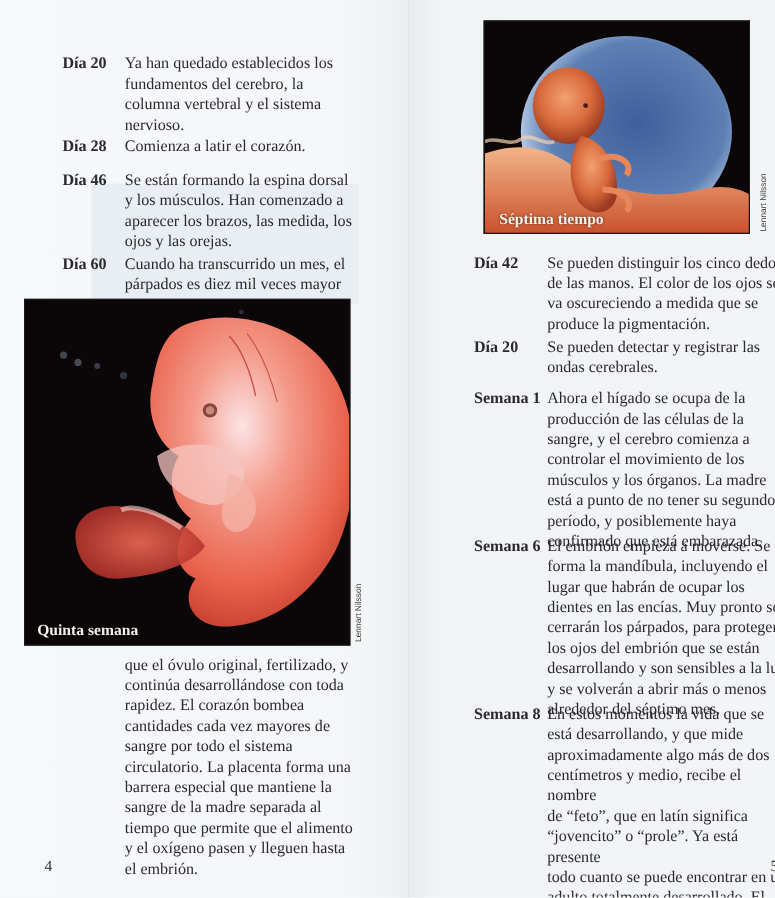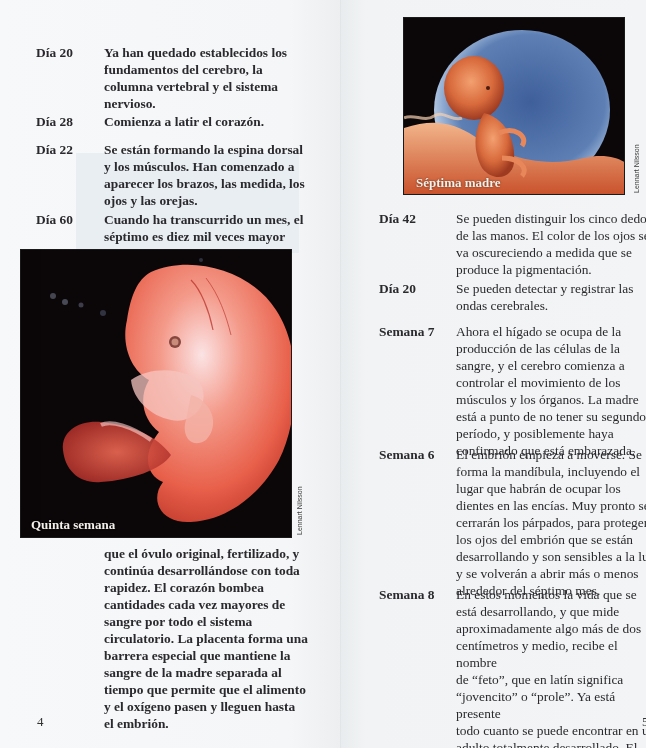--- a/index.html
+++ b/index.html
@@ -32,30 +32,30 @@
       left: 76px; top: 153px; width: 223px; height: 100px;
       background: #e9eef3;
     }
     .entry {
       position: absolute;
       font-size: 13.4px;
       line-height: 17px;
     }
     .entry .label {
       position: absolute;
-      left: 0; top: 0;
+      left: 16px; top: 0;
       font-weight: bold;
       white-space: nowrap;
     }
     .entry .text {
       position: absolute;
       top: 0;
       white-space: pre-line;
     }
-    .left-entry .text { left: 68px; width: 210px; font-weight: bold; }
+    .left-entry .text { left: 68px; width: 210px; }
     .right-entry .text { left: 77px; width: 205px; }
 
     .photo {
       position: absolute;
       overflow: hidden;
       border: 1px solid #1a1a1a;
     }
     .photo-caption {
       position: absolute;
       color: #f4f0ea;
@@ -92,31 +92,31 @@
 columna vertebral y el sistema
 nervioso.</span>
   </div>
 
   <div class="entry left-entry" style="left:36px; top:113px;">
     <span class="label">Día 28</span>
     <span class="text">Comienza a latir el corazón.</span>
   </div>
 
   <div class="entry left-entry" style="left:36px; top:141px;">
-    <span class="label">Día 22</span>
+    <span class="label">Día 46</span>
     <span class="text">Se están formando la espina dorsal
 y los músculos. Han comenzado a
 aparecer los brazos, las medida, los
 ojos y las orejas.</span>
   </div>
 
   <div class="entry left-entry" style="left:36px; top:211px;">
     <span class="label">Día 60</span>
     <span class="text">Cuando ha transcurrido un mes, el
-séptimo es diez mil veces mayor</span>
+párpados es diez mil veces mayor</span>
   </div>
 
   <div class="photo" style="left:20px; top:249px; width:272px; height:289px; background:#0a0608;padding-left:20px;">
     <svg width="272" height="289" viewBox="0 0 272 289">
       <defs>
         <radialGradient id="eg1" cx="0.45" cy="0.35" r="0.7">
           <stop offset="0" stop-color="#fbe3e4"></stop>
           <stop offset="0.35" stop-color="#f49a8a"></stop>
           <stop offset="0.75" stop-color="#e8604a"></stop>
           <stop offset="1" stop-color="#c23a2c"></stop>
@@ -190,40 +190,40 @@
       <rect width="222" height="178" fill="#0b0709"></rect>
       <ellipse cx="118" cy="92" rx="88" ry="80" fill="url(#sac)"></ellipse>
       <path d="M0 110 C30 100 50 105 70 118 C100 140 140 150 180 140 C200 135 215 140 222 145 L222 178 L0 178 Z" fill="url(#tissue)"></path>
       <path d="M0 100 C10 95 20 105 30 98 C40 92 48 104 58 100" stroke="#f6d0b0" stroke-width="3" fill="none" opacity="0.7"></path>
       <ellipse cx="70" cy="70" rx="30" ry="32" fill="url(#fet)"></ellipse>
       <path d="M80 95 C100 100 112 120 110 145 C108 160 90 165 78 150 C70 135 68 115 80 95 Z" fill="url(#fet)"></path>
       <path d="M95 115 C110 108 125 118 118 128" stroke="#e8885a" stroke-width="5" fill="none"></path>
       <path d="M98 140 C115 140 125 150 118 158" stroke="#e8885a" stroke-width="5" fill="none"></path>
       <circle cx="84" cy="70" r="2" fill="#4a1a10"></circle>
     </svg>
-    <span class="photo-caption" style="left:12px; top:157px;">Séptima madre</span>
+    <span class="photo-caption" style="left:12px; top:157px;">Séptima tiempo</span>
   </div>
   <span class="photo-credit" style="left:292px; top:193px;">Lennart Nilsson</span>
 
   <div class="entry right-entry" style="left:38px; top:210px;">
     <span class="label">Día 42</span>
     <span class="text">Se pueden distinguir los cinco dedos
 de las manos. El color de los ojos se
 va  oscureciendo a medida que se
 produce la pigmentación.</span>
   </div>
 
   <div class="entry right-entry" style="left:38px; top:280px;">
     <span class="label">Día 20</span>
     <span class="text">Se pueden detectar y registrar las
 ondas cerebrales.</span>
   </div>
 
   <div class="entry right-entry" style="left:38px; top:323px;">
-    <span class="label">Semana 7</span>
+    <span class="label">Semana 1</span>
     <span class="text">Ahora el hígado se ocupa de la
 producción de las células de la
 sangre, y el cerebro comienza a
 controlar el movimiento de los
 músculos y los órganos. La madre
 está a punto de no tener su segundo
 período, y posiblemente haya
 confirmado que está embarazada.</span>
   </div>
 

